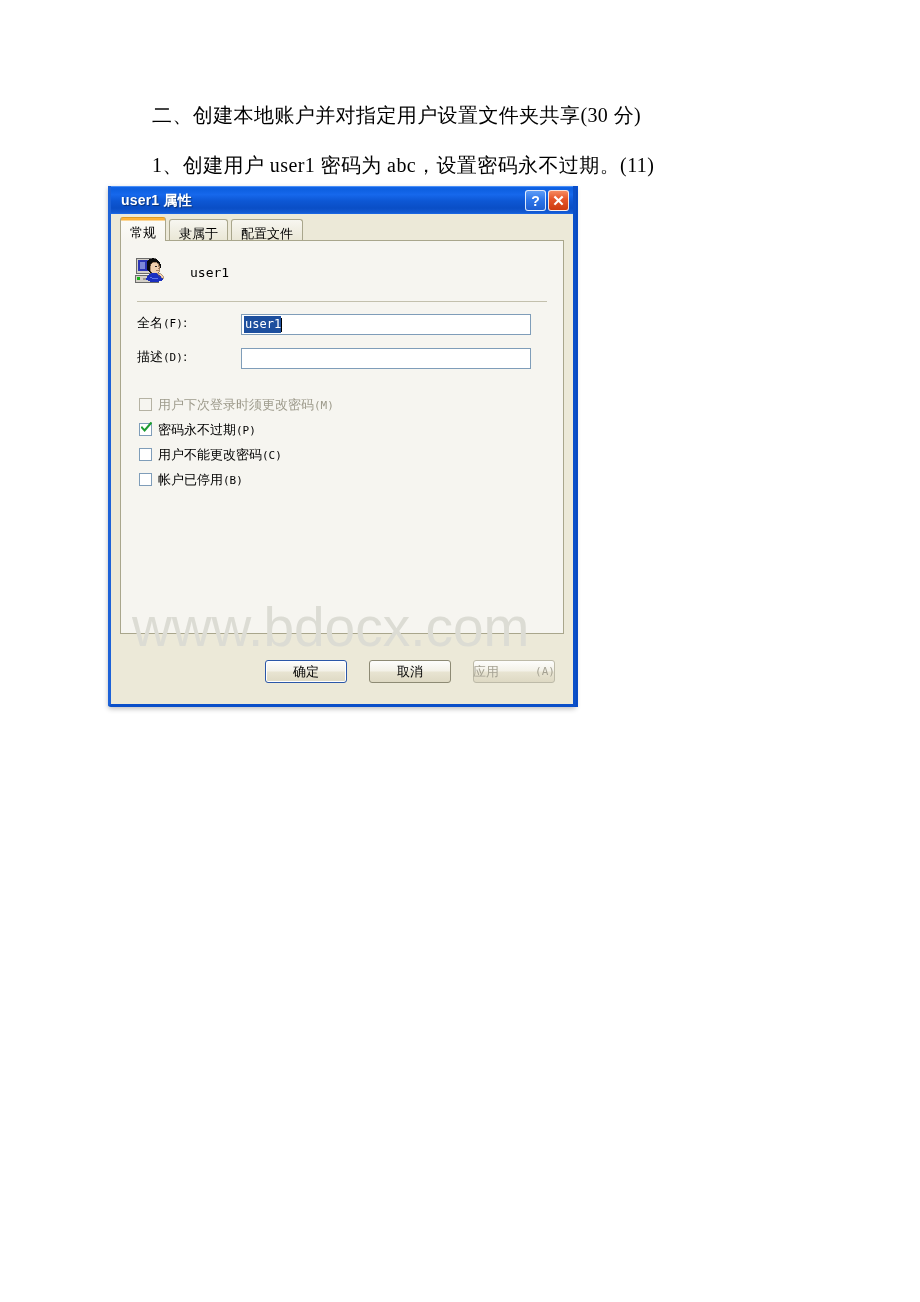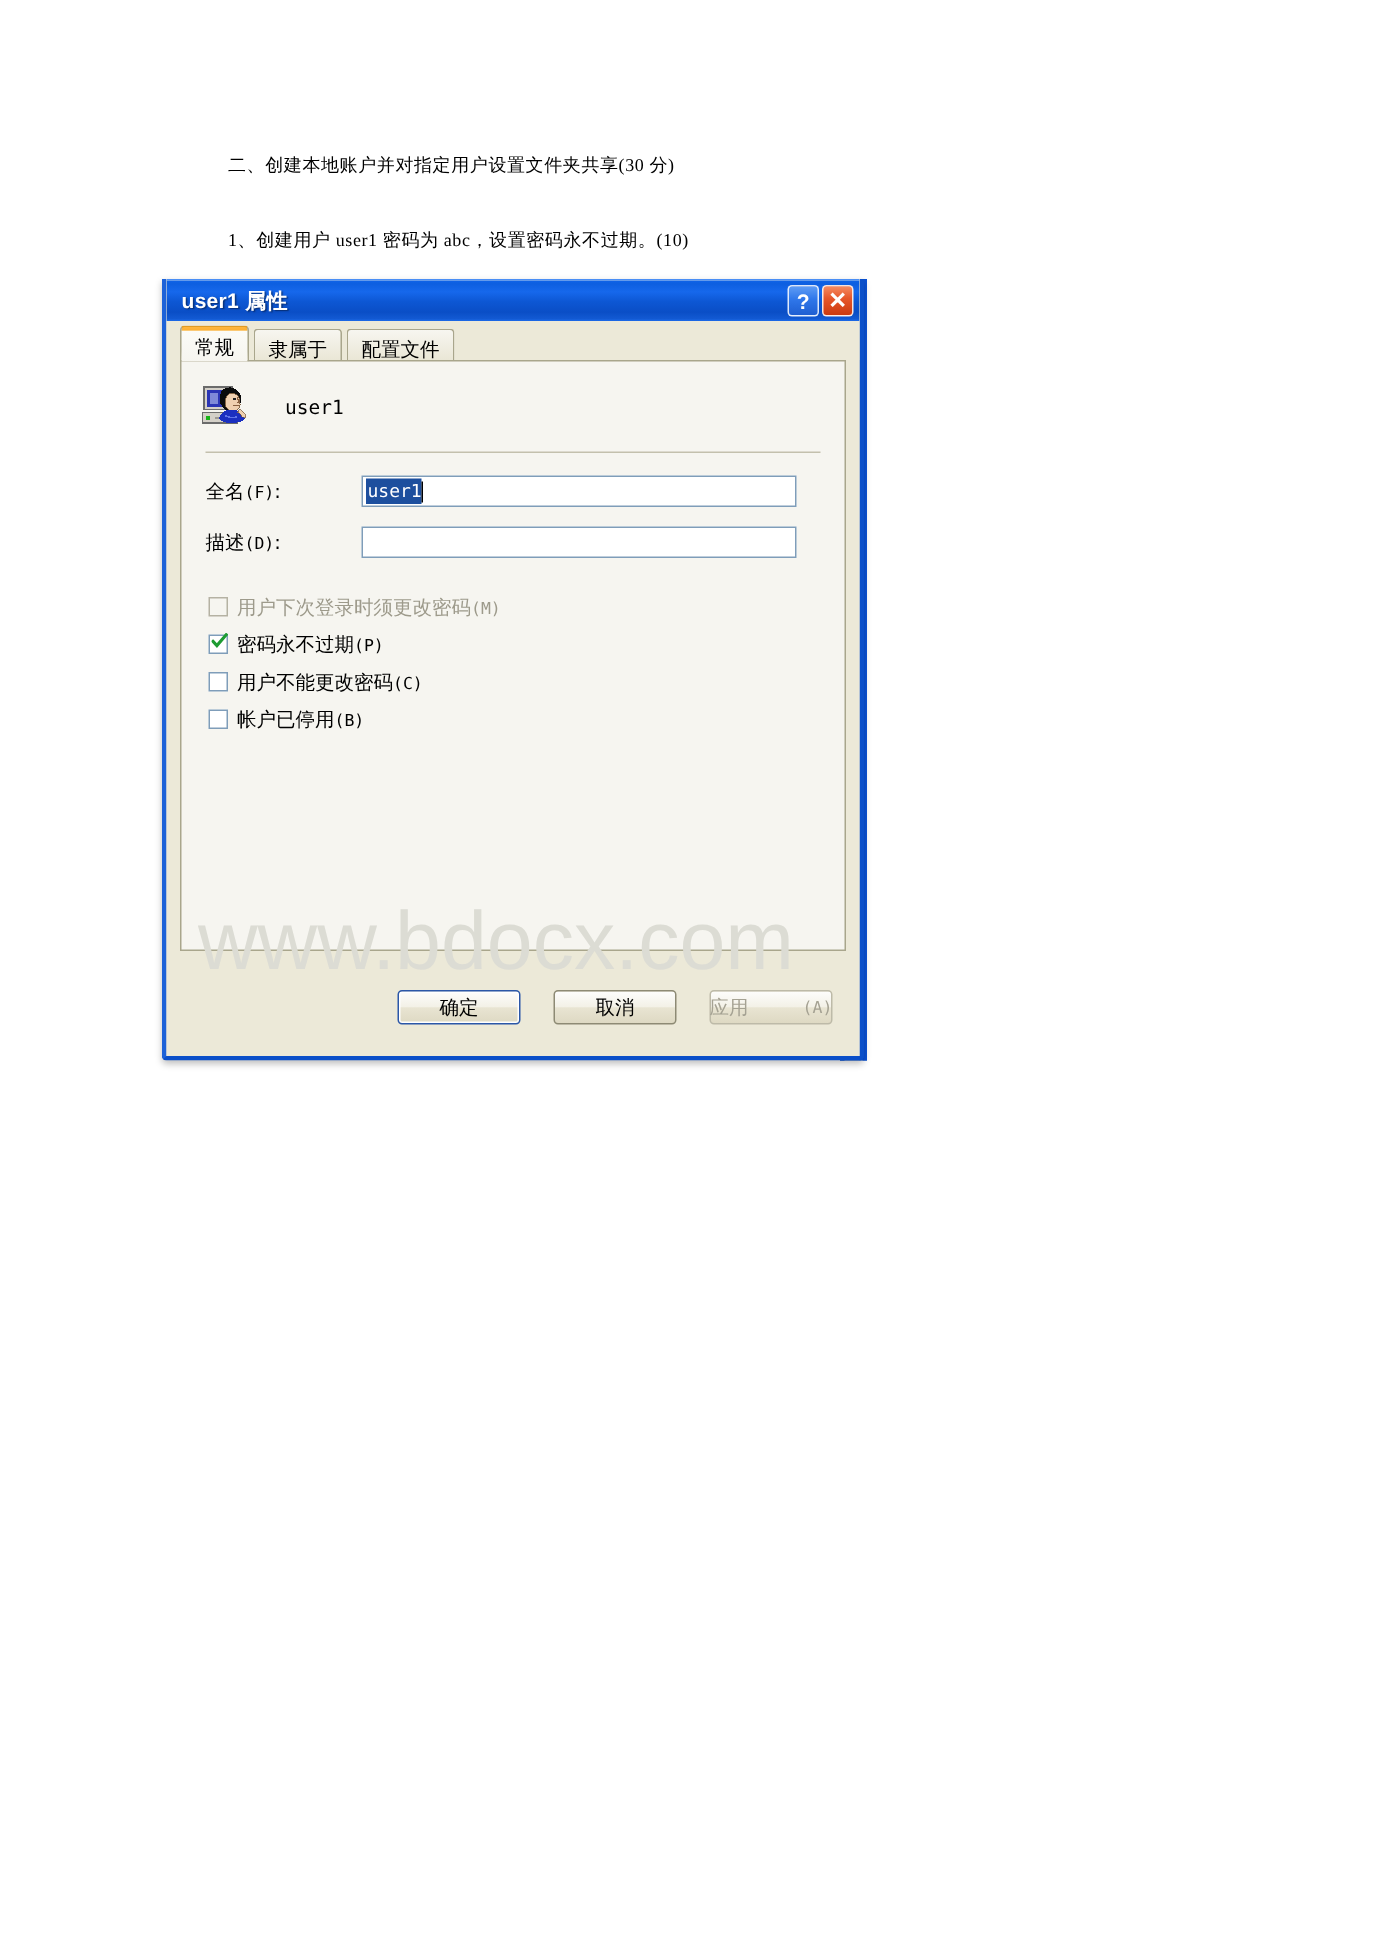--- a/index.html
+++ b/index.html
@@ -13,21 +13,21 @@
     height: 1302px;
     position: relative;
     overflow: hidden;
     font-family: "Liberation Sans", "DejaVu Sans", sans-serif;
   }
 
   
   .doc-line {
     position: absolute;
     font-family: "Liberation Serif", "DejaVu Serif", serif;
-    font-size: 12px;
+    font-size: 20px;
     color: #000000;
     white-space: nowrap;
     letter-spacing: 0.4px;
     text-align: right;
   }
   #doc-line-1 { left: 152px; top: 102px; }
   #doc-line-2 { left: 152px; top: 152px; }
 
   
   #bg-window {
@@ -201,21 +201,21 @@
     height: 1px;
     background: #c3c0ad;
   }
 
   
   #form {
     padding: 12px 0 0 0;
   }
   .form-row {
     display: flex;
-    align-items: center;
+    align-items: flex-start;
     height: 27px;
     margin-bottom: 7px;
     padding-left: 16px;
   }
   .form-label {
     width: 104px;
     font-size: 13px;
     color: #000000;
     font-family: "DejaVu Sans", "Liberation Sans", sans-serif;
     white-space: nowrap;
@@ -350,21 +350,21 @@
   }
   .dlg-button .mn {
     font-family: "DejaVu Sans Mono", "Liberation Mono", monospace;
     font-size: 11px;
   }
 </style>
 </head>
 <body>
 
 <div class="doc-line" id="doc-line-1">二、创建本地账户并对指定用户设置文件夹共享(30 分)</div>
-<div class="doc-line" id="doc-line-2">1、创建用户 user1 密码为 abc，设置密码永不过期。(10)</div>
+<div class="doc-line" id="doc-line-2">1、创建用户 user1 密码为 abc，设置密码永不过期。(11)</div>
 
 <div id="bg-window">
   <div id="bg-window-inner">
     <div class="bg-frag" style="top:58px;height:6px;"></div>
     <div class="bg-frag" style="top:78px;height:11px;"></div>
     <div class="bg-frag" style="top:96px;height:7px;"></div>
     <div class="bg-frag" style="top:113px;height:12px;"></div>
     <div class="bg-frag" style="top:138px;height:12px;"></div>
     <div class="bg-frag" style="top:160px;height:10px;"></div>
     <div class="bg-frag" style="top:180px;height:12px;"></div>

